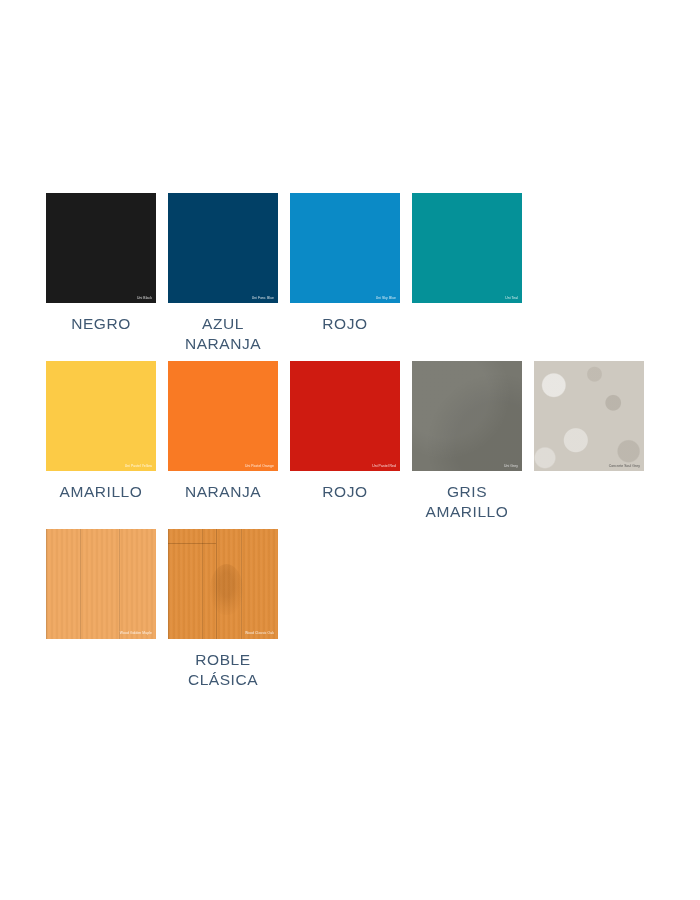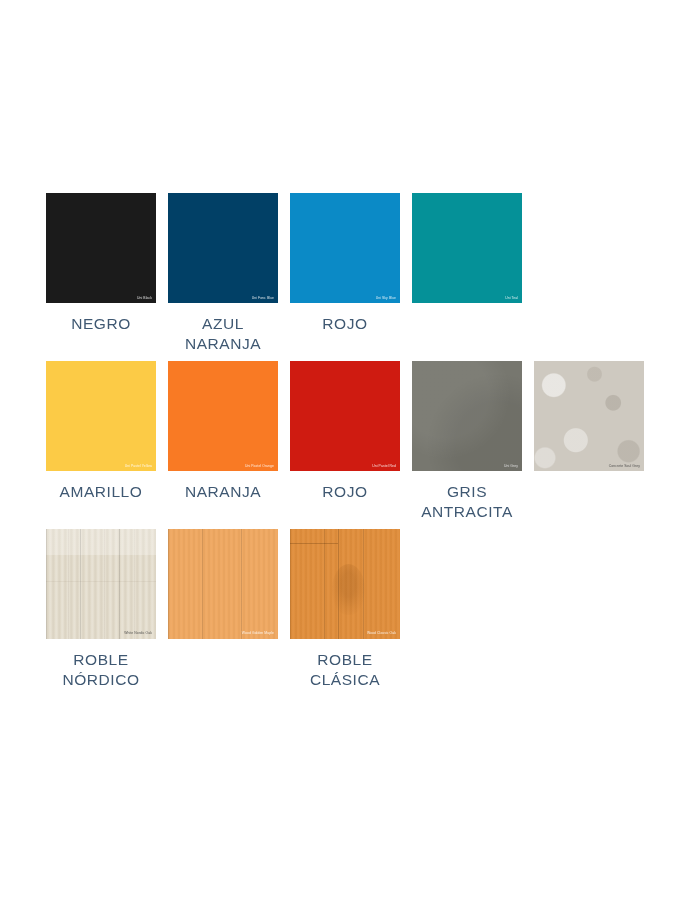--- a/index.html
+++ b/index.html
@@ -210,36 +210,29 @@
       <div class="swatch-cell">
         <div class="swatch-chip" style="background-color: rgb(207, 27, 17);">
           <div class="swatch-code light-code">Uni Pastel Red</div>
         </div>
         <div class="swatch-label">ROJO</div>
       </div>
       <div class="swatch-cell">
         <div class="swatch-chip tex-anthracite" style="background-color: rgb(119, 119, 111);">
           <div class="swatch-code light-code">Uni Grey</div>
         </div>
-        <div class="swatch-label">GRIS ANTRACITA</div>
+        <div class="swatch-label">GRIS AMARILLO</div>
       </div>
       <div class="swatch-cell">
         <div class="swatch-chip tex-concrete" style="background-color: rgb(206, 201, 192);">
           <div class="swatch-code dark-code">Concrete Soul Grey</div>
         </div>
       </div>
     </div>
     <div class="swatch-row">
-      <div class="swatch-cell">
-        <div class="swatch-chip tex-wood tex-nordic" style="background-color: rgb(227, 220, 204);">
-          <div class="tex-nordic-planks"></div>
-          <div class="swatch-code dark-code">White Nordic Oak</div>
-        </div>
-        <div class="swatch-label">ROBLE NÓRDICO</div>
-      </div>
       <div class="swatch-cell">
         <div class="swatch-chip tex-wood" style="background-color: rgb(239, 168, 97);">
           <div class="swatch-code light-code">Wood Golden Maple</div>
         </div>
       </div>
       <div class="swatch-cell">
         <div class="swatch-chip tex-wood" style="background-color: rgb(224, 142, 60);">
           <div class="tex-oak-knot"></div>
           <div class="tex-seam-h" style="top: 14px; right: 62px;"></div>
           <div class="tex-seam-v" style="left: 48px;"></div>

